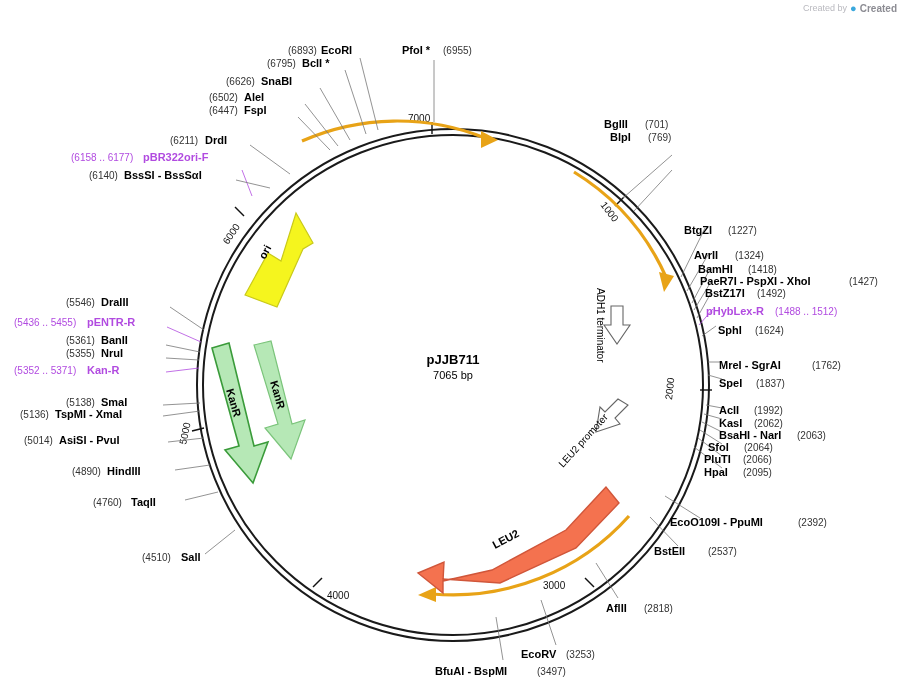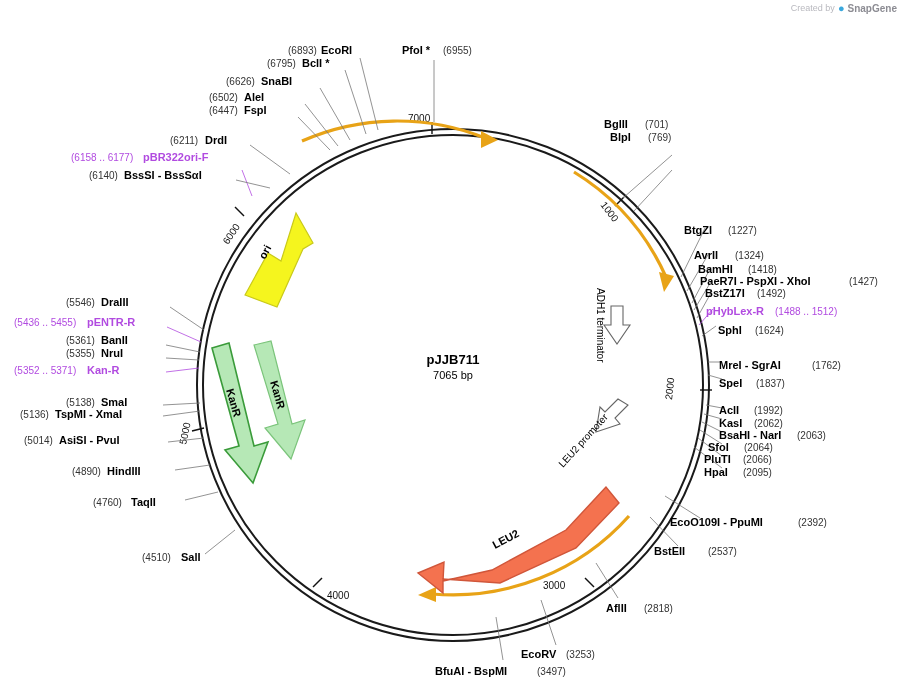--- a/index.html
+++ b/index.html
@@ -94,21 +94,21 @@
     stroke-width: 0.8;
     fill: none;
   }
 </style>
 </head>
 <body>
 
 <div class="watermark">
   <span>Created by</span>
   <span class="wm-logo">●</span>
-  <span class="wm-brand">SnapGene</span>
+  <span class="wm-brand">Created</span>
 </div>
 
 <svg id="plasmid-map" viewBox="0 0 905 689">
 
   <circle cx="453" cy="385" r="256" fill="none" stroke="#1a1a1a" stroke-width="2"></circle>
   <circle cx="453" cy="385" r="250" fill="none" stroke="#1a1a1a" stroke-width="2"></circle>
 
   <g>
 
     <line x1="432" y1="134" x2="432" y2="122" stroke="#111" stroke-width="1.4"></line>

